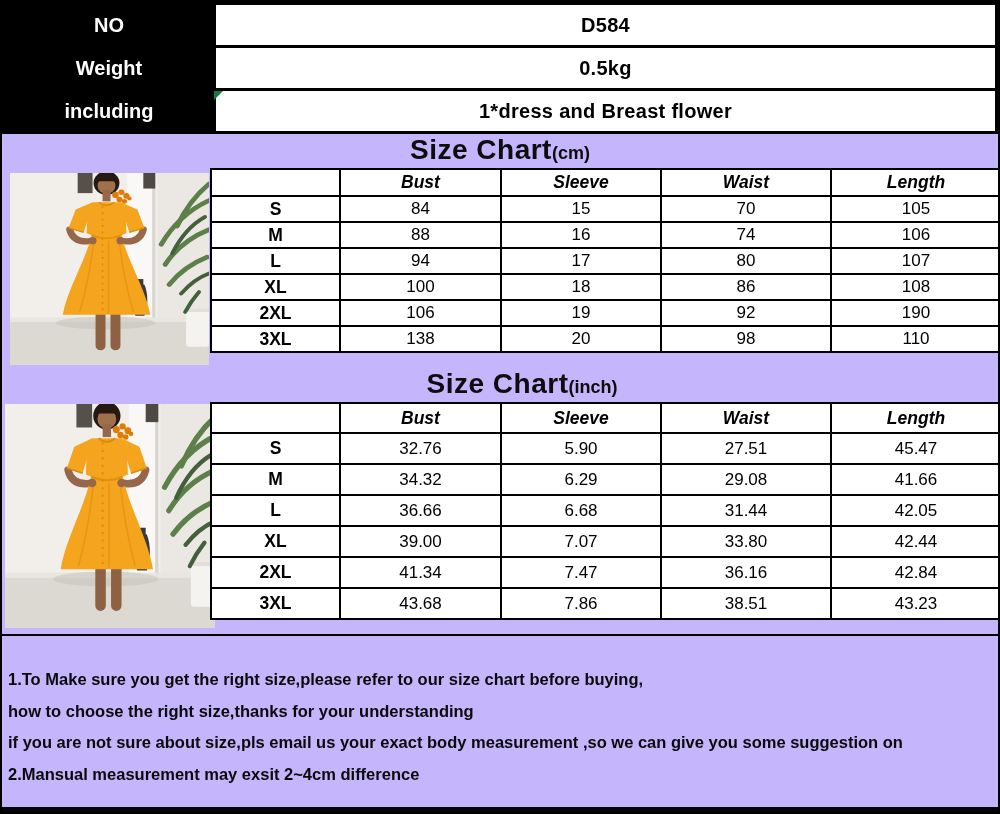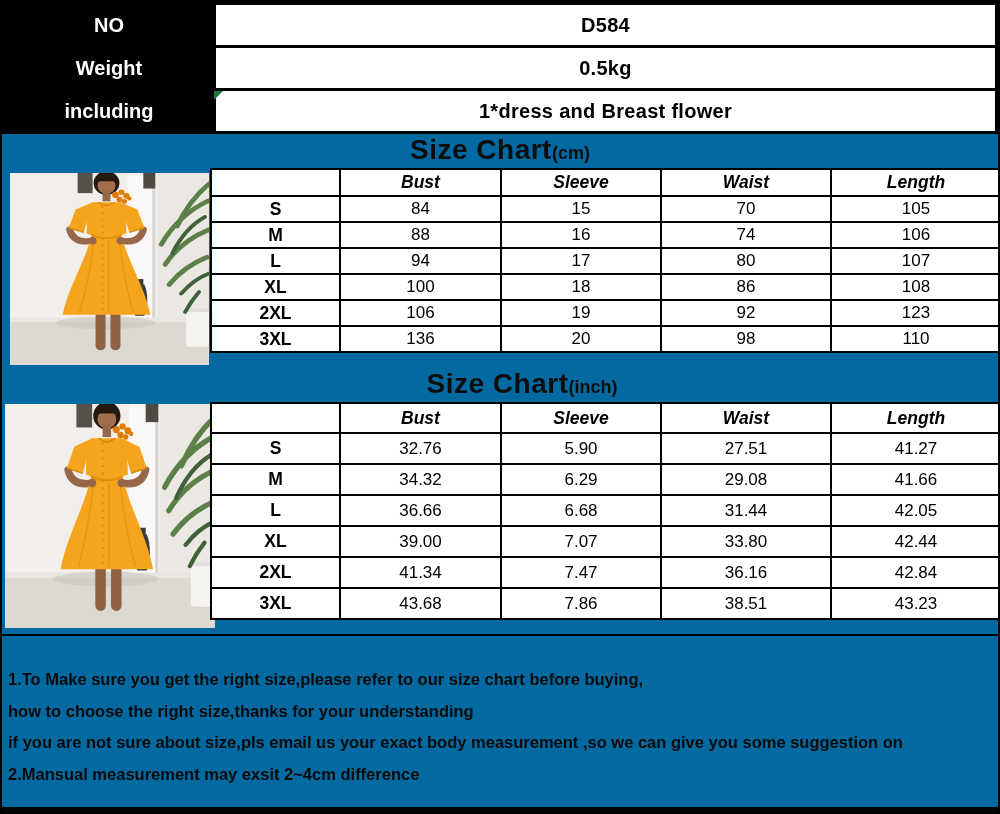--- a/index.html
+++ b/index.html
@@ -1,17 +1,17 @@
 <!DOCTYPE html>
 <html><head>
 <meta charset="utf-8">
 <style>
   html,body { margin:0; padding:0; background:#ffffff; }
   .page {
-    position:relative; width:1000px; height:814px; background:#0369a1;
+    position:relative; width:1000px; height:814px; background:#c4b5fd;
     font-family:"Liberation Sans", sans-serif; color:#000;
     border:2px solid #000; box-sizing:border-box; overflow:hidden;
   }
 
   
   .info-table { position:absolute; top:0; left:0; width:100%; border-collapse:collapse; table-layout:fixed; }
   .info-table td { border:3px solid #000; height:40px; text-align:center; vertical-align:middle; padding:0; }
   .info-table td.lbl { width:208px; background:#000; color:#fff; font-weight:700; font-size:20px; border-color:#000; }
   .info-table td.val { background:#fff; font-weight:600; font-size:20px; letter-spacing:0.3px; }
   .corner-marker { position:absolute; left:212px; top:89px; width:0; height:0;
@@ -185,25 +185,25 @@
       <td>100</td>
       <td>18</td>
       <td>86</td>
       <td>108</td>
     </tr>
     <tr>
       <td class="lbl">2XL</td>
       <td>106</td>
       <td>19</td>
       <td>92</td>
-      <td>123</td>
+      <td>190</td>
     </tr>
     <tr>
       <td class="lbl">3XL</td>
-      <td>136</td>
+      <td>138</td>
       <td>20</td>
       <td>98</td>
       <td>110</td>
     </tr>
   </tbody>
     </table>
 
   <div class="section-title" id="title-inch">
     <span class="t-main">Size Chart</span><span class="t-unit">(inch)</span>
   </div>
@@ -228,21 +228,21 @@
       <td>Bust</td>
       <td>Sleeve</td>
       <td>Waist</td>
       <td>Length</td>
     </tr>
     <tr>
       <td class="lbl">S</td>
       <td>32.76</td>
       <td>5.90</td>
       <td>27.51</td>
-      <td>41.27</td>
+      <td>45.47</td>
     </tr>
     <tr>
       <td class="lbl">M</td>
       <td>34.32</td>
       <td>6.29</td>
       <td>29.08</td>
       <td>41.66</td>
     </tr>
     <tr>
       <td class="lbl">L</td>

